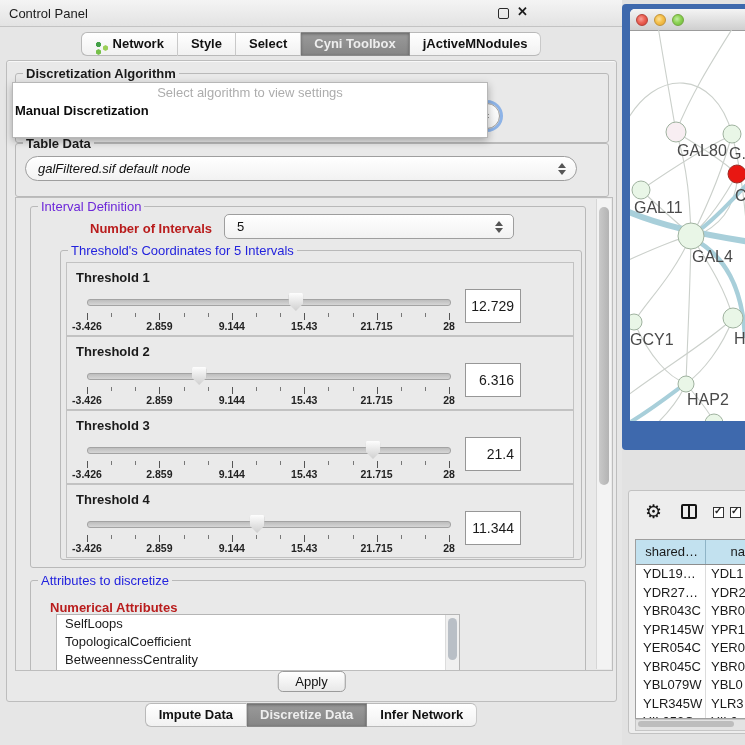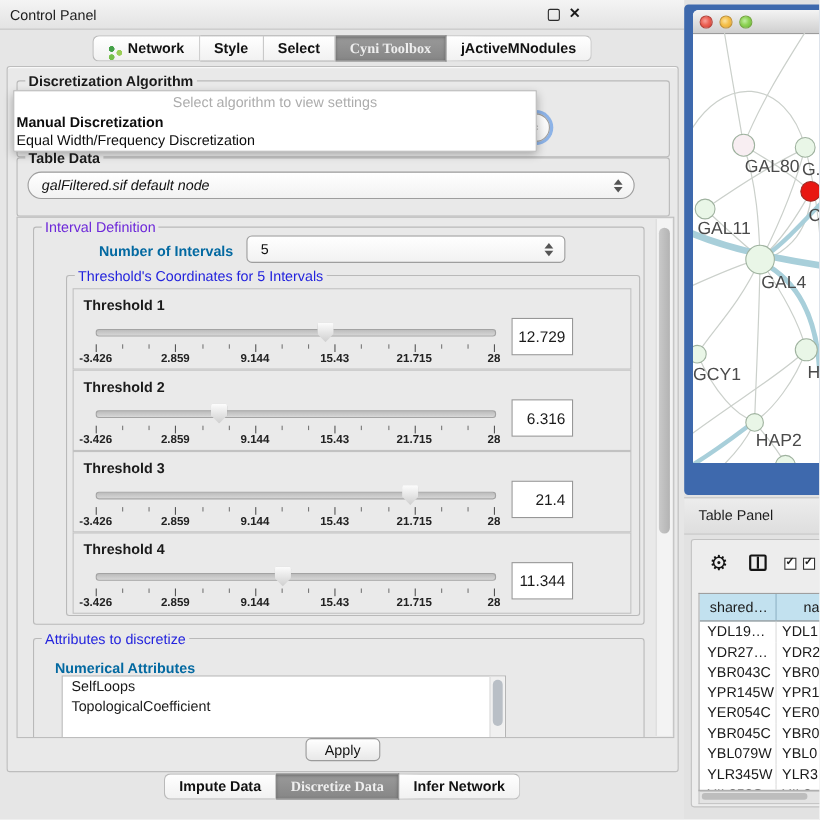--- a/index.html
+++ b/index.html
@@ -15,21 +15,21 @@
   .close-ico{position:absolute;left:517px;top:4px;font-size:13px;font-weight:900;color:#1b1b1b;}
   
   .tabbar{position:absolute;left:0;width:622px;display:flex;justify-content:center;}
   .tabbar.top{top:32px;}
   .tab{height:22px;line-height:22px;padding:0 13px;background:linear-gradient(#ffffff,#f1f1f1);
        border-top:1px solid #b9b9b9;border-bottom:1px solid #b9b9b9;border-right:1px solid #c9c9c9;
        font-size:13px;font-weight:600;color:#111;display:flex;align-items:flex-end;gap:5px;}
   .tab:first-child{border-left:1px solid #b9b9b9;border-radius:6px 0 0 6px;}
   .tab:last-child{border-radius:0 6px 6px 0;}
   .tab.sel{background:linear-gradient(#9a9a9a,#868686);color:#eeeeee;border-color:#8a8a8a;
-           box-shadow:inset 0 1px 3px rgba(0,0,0,.35);font-family:Liberation Serif, serif;}
+           box-shadow:inset 0 1px 3px rgba(0,0,0,.35);}
   .net-ico{width:13px;height:14px;display:inline-block;background:
      radial-gradient(circle at 3.5px 3.5px,#43a047 2.4px,rgba(0,0,0,0) 2.9px),
      radial-gradient(circle at 3.5px 11px,#76c04a 2.4px,rgba(0,0,0,0) 2.9px),
      radial-gradient(circle at 10.5px 7px,#9bce57 2.4px,rgba(0,0,0,0) 2.9px);}
   
   .mainpanel{position:absolute;left:6px;top:60px;width:609px;height:640px;background:#e9e9e9;
              border:1px solid #bdbdbd;border-radius:3px;box-shadow:inset 0 1px 0 #f8f8f8;}
   .group{position:absolute;border:1px solid #b9b9b9;border-radius:3px;}
   .grouplbl{position:absolute;font-size:13px;background:#e9e9e9;padding:0 3px;white-space:nowrap;}
   .combo{position:absolute;background:linear-gradient(#ffffff,#f2f2f2);border:1px solid #9e9e9e;
@@ -47,21 +47,21 @@
   .popup .ph{height:19px;line-height:19px;text-align:center;color:#adadad;}
   .popup .it{height:17px;line-height:17px;padding-left:2px;color:#0d0d0d;}
   .popup .it.b{font-weight:700;}
   
   .scrollarea{position:absolute;left:8px;top:136px;width:596px;height:472px;border:1px solid #bdbdbd;
               background:#e9e9e9;overflow:hidden;}
   .vscroll{position:absolute;right:1px;top:1px;width:14px;height:470px;background:#f3f3f3;border-left:1px solid #d6d6d6;}
   .vscroll .thumb{position:absolute;left:2px;top:8px;width:10px;height:278px;background:linear-gradient(90deg,#c9c9c9,#b3b3b3);border-radius:6px;}
   .grouplbl.green{color:#6d28d9;}
   .grouplbl.blue{color:#2323dd;}
-  .boldlbl{position:absolute;font-size:13px;font-weight:700;color:#0369a1;}
+  .boldlbl{position:absolute;font-size:13px;font-weight:700;color:#b91c1c;}
   
   .thr-panel{position:absolute;left:6px;width:506px;height:72px;background:#eaeaea;border:1px solid #c2c2c2;}
   .thr-label{position:absolute;left:9px;top:7px;font-size:13px;font-weight:700;}
   .slider{position:absolute;left:20px;top:30px;width:362px;height:34px;}
   .track{position:absolute;left:0;top:6px;width:362px;height:5px;border-radius:3px;
          background:linear-gradient(#bdbdbd,#d6d6d6);border:1px solid #a3a3a3;}
   .thumb-sl{position:absolute;top:0px;width:15px;height:18px;transform:translateX(-50%);
          background:linear-gradient(#fdfdfd,#cfcfcf);
          clip-path:polygon(8% 0,92% 0,100% 14%,100% 58%,50% 100%,0 58%,0 14%);
          filter:drop-shadow(0 0 1px #8a8a8a);}
@@ -294,40 +294,40 @@
           </div>
 
         <div class="group" style="left:14px;top:382px;width:554px;height:140px;"></div>
         <div class="grouplbl blue" style="left:22px;top:375px;">Attributes to discretize</div>
         <div class="boldlbl" style="left:34px;top:402px;">Numerical Attributes</div>
         <div style="position:absolute;left:14px;top:382px;width:554px;height:140px;">
           <div class="attr-list">
             <div>
                 <div class="row">SelfLoops</div>
                 <div class="row">TopologicalCoefficient</div>
+                <div class="row">BetweennessCentrality</div>
               </div>
             <div class="attr-vscroll">
                 <div class="thumb"></div>
               </div>
           </div>
         </div>
 
         <div class="vscroll">
             <div class="thumb"></div>
           </div>
       </div>
 
       <button class="apply-btn">Apply</button>
     </div>
 
     <div class="popup">
       <div class="ph">Select algorithm to view settings</div>
       <div>
           <div class="it b">Manual Discretization</div>
-          <div class="it">Equal Width/Frequency Discretization</div>
         </div>
     </div>
 
     <div class="tabbar bottom">
         <div class="tab">
           <span>Impute Data</span>
         </div>
         <div class="tab sel">
           <span>Discretize Data</span>
         </div>
@@ -389,23 +389,20 @@
             <circle cx="103" cy="288" r="10" fill="#e9f6e7" stroke="#9fb29f" stroke-width="1"></circle>
             <text x="104" y="314" fill="#4a4a4a" font-size="16" font-family="&quot;Liberation Sans&quot;, sans-serif">H</text>
             <circle cx="56" cy="354" r="8" fill="#e9f6e7" stroke="#9fb29f" stroke-width="1"></circle>
             <text x="57" y="375" fill="#4a4a4a" font-size="16" font-family="&quot;Liberation Sans&quot;, sans-serif">HAP2</text>
             <circle cx="84" cy="393" r="9" fill="#e9f6e7" stroke="#9fb29f" stroke-width="1"></circle>
           </g>
       </svg>
     </div>
   </div>
 
-  <div class="tpbar">
-    <span>Table Panel</span>
-  </div>
 
   <div class="tppanel">
     <div class="tp-toolbar">
       <span class="gear">⚙</span>
       <span class="splitico"></span>
       <span class="chk c1"></span>
       <span class="chk c2"></span>
     </div>
     <div class="tp-table">
       <div class="tp-head">

